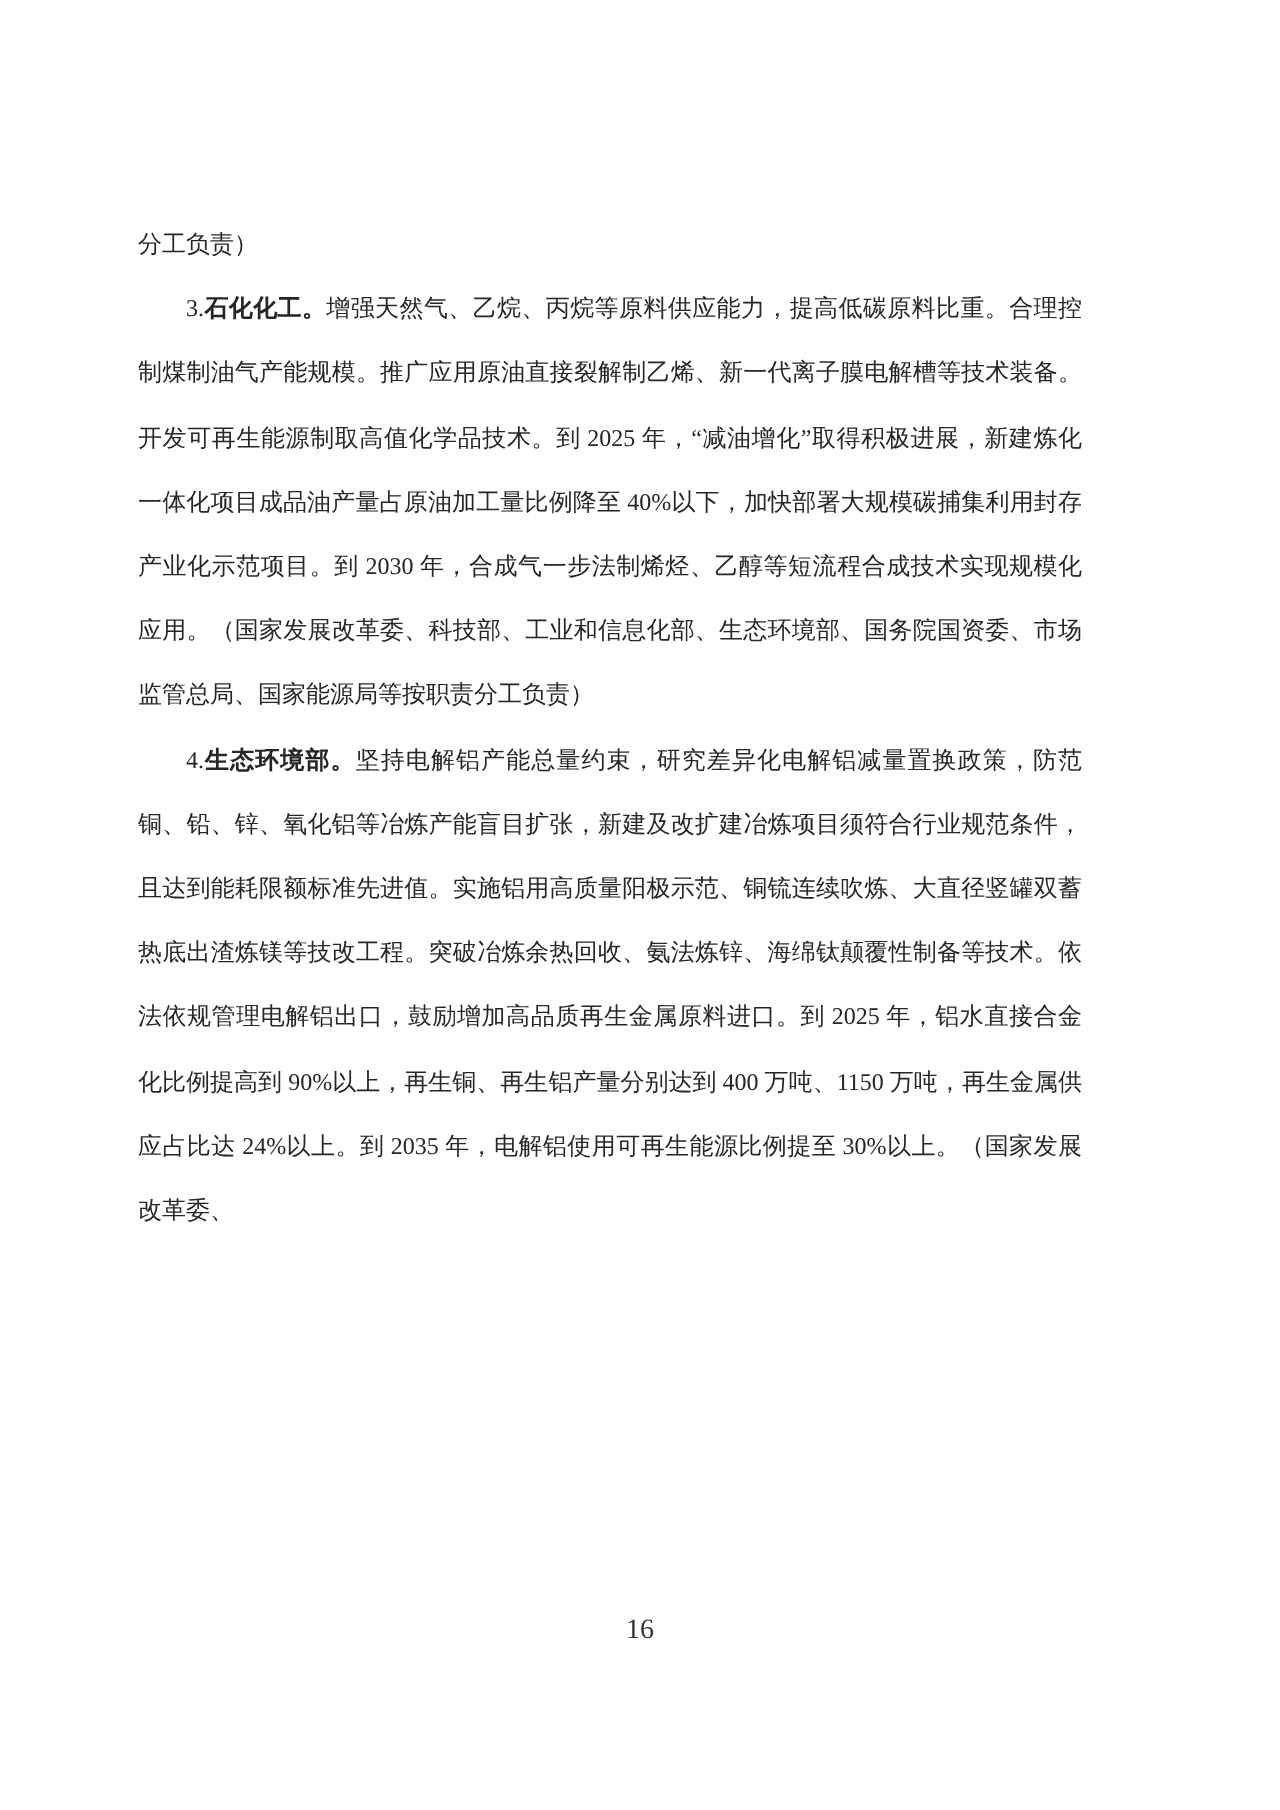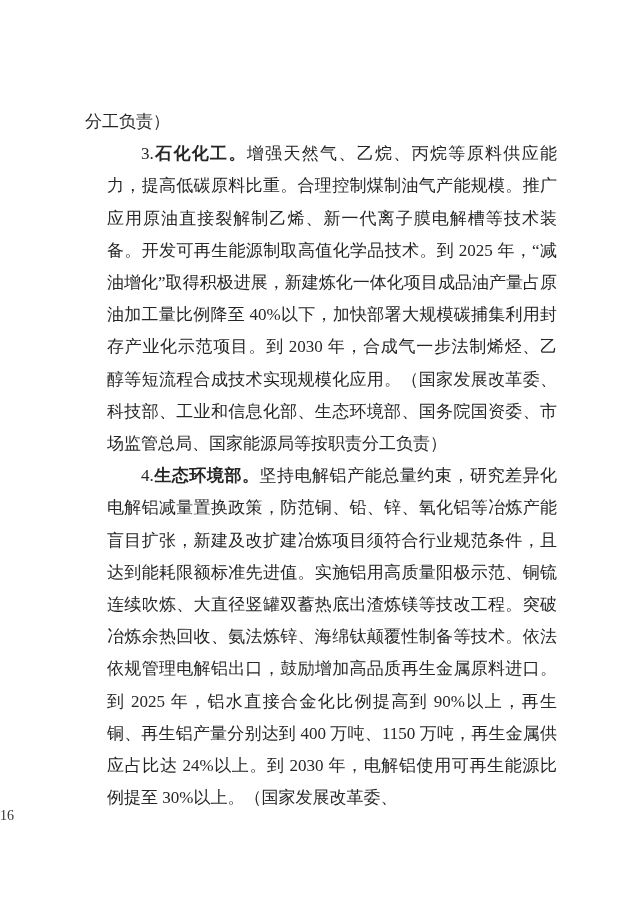--- a/index.html
+++ b/index.html
@@ -10,62 +10,61 @@
   .page {
     position: relative;
     width: 640px;
     height: 905px;
     background: #ffffff;
     overflow: hidden;
     font-family: "Liberation Serif", "DejaVu Serif", serif;
   }
   .text-block {
     position: absolute;
-    left: 85px;
+    left: 69px;
     top: 106px;
     width: 472px;
-    font-size: 17px;
+    font-size: 12px;
     line-height: 32.2px;
     color: #262626;
     text-align: justify;
     text-justify: inter-ideograph;
     letter-spacing: 0;
   }
   .text-block p {
     margin: 0;
     padding: 0;
   }
   .text-block p.indented {
     text-indent: 2em;
-    margin-left: 22px;
   }
   .run-bold {
     font-weight: bold;
   }
   .page-number {
     position: absolute;
     left: 0;
     right: 0;
     top: 808px;
-    text-align: left;
+    text-align: center;
     font-size: 14px;
     color: #333333;
     font-family: "Liberation Serif", "DejaVu Serif", serif;
   }
 </style>
 </head>
 <body>
 
 <div class="page">
 
   <div class="text-block">
 
     <p><span>分工负责）</span></p>
 
     <p class="indented"><span>3.</span><span class="run-bold">石化化工。</span><span>增强天然气、乙烷、丙烷等原料供应能力，提高低碳原料比重。合理控制煤制油气产能规模。推广应用原油直接裂解制乙烯、新一代离子膜电解槽等技术装备。开发可再生能源制取高值化学品技术。到 2025 年，“减油增化”取得积极进展，新建炼化一体化项目成品油产量占原油加工量比例降至 40%以下，加快部署大规模碳捕集利用封存产业化示范项目。到 2030 年，合成气一步法制烯烃、乙醇等短流程合成技术实现规模化应用。（国家发展改革委、科技部、工业和信息化部、生态环境部、国务院国资委、市场监管总局、国家能源局等按职责分工负责）</span></p>
 
-    <p class="indented"><span>4.</span><span class="run-bold">生态环境部。</span><span>坚持电解铝产能总量约束，研究差异化电解铝减量置换政策，防范铜、铅、锌、氧化铝等冶炼产能盲目扩张，新建及改扩建冶炼项目须符合行业规范条件，且达到能耗限额标准先进值。实施铝用高质量阳极示范、铜锍连续吹炼、大直径竖罐双蓄热底出渣炼镁等技改工程。突破冶炼余热回收、氨法炼锌、海绵钛颠覆性制备等技术。依法依规管理电解铝出口，鼓励增加高品质再生金属原料进口。到 2025 年，铝水直接合金化比例提高到 90%以上，再生铜、再生铝产量分别达到 400 万吨、1150 万吨，再生金属供应占比达 24%以上。到 2030 年，电解铝使用可再生能源比例提至 30%以上。（国家发展改革委、</span></p>
+    <p class="indented"><span>4.</span><span class="run-bold">生态环境部。</span><span>坚持电解铝产能总量约束，研究差异化电解铝减量置换政策，防范铜、铅、锌、氧化铝等冶炼产能盲目扩张，新建及改扩建冶炼项目须符合行业规范条件，且达到能耗限额标准先进值。实施铝用高质量阳极示范、铜锍连续吹炼、大直径竖罐双蓄热底出渣炼镁等技改工程。突破冶炼余热回收、氨法炼锌、海绵钛颠覆性制备等技术。依法依规管理电解铝出口，鼓励增加高品质再生金属原料进口。到 2025 年，铝水直接合金化比例提高到 90%以上，再生铜、再生铝产量分别达到 400 万吨、1150 万吨，再生金属供应占比达 24%以上。到 2035 年，电解铝使用可再生能源比例提至 30%以上。（国家发展改革委、</span></p>
 
   </div>
 
   <div class="page-number">16</div>
 
 </div>
 
 </body></html>

